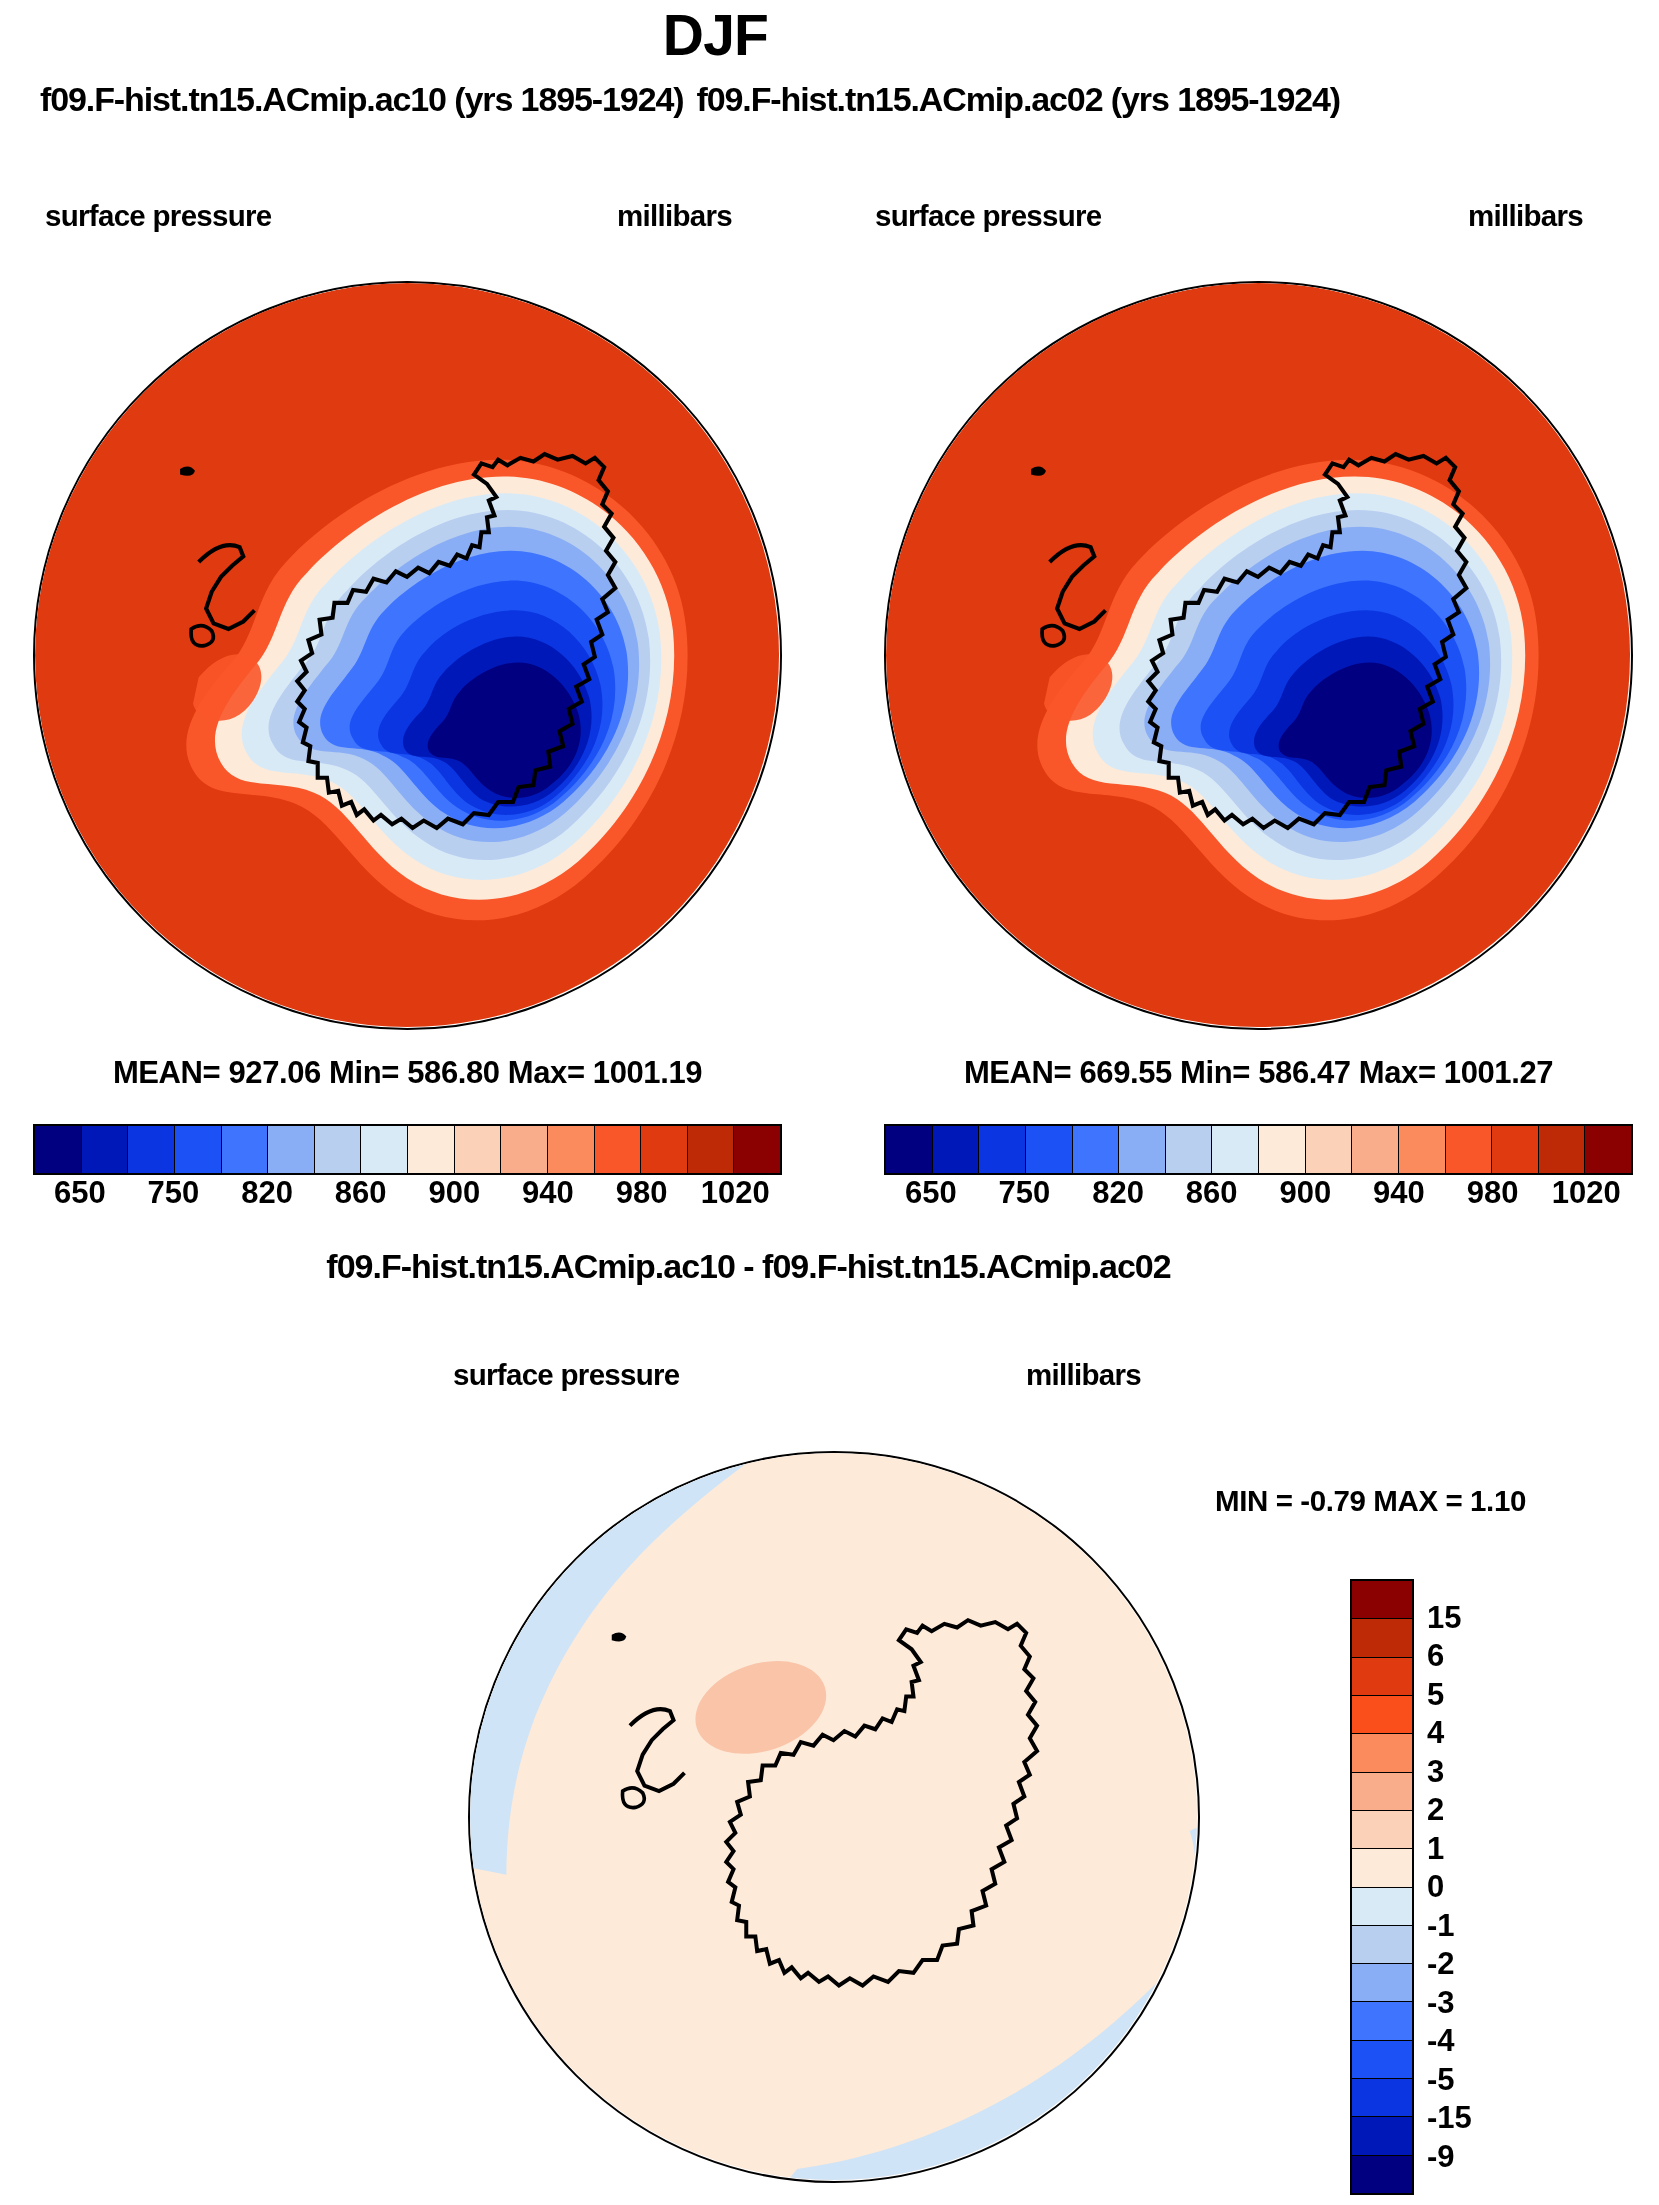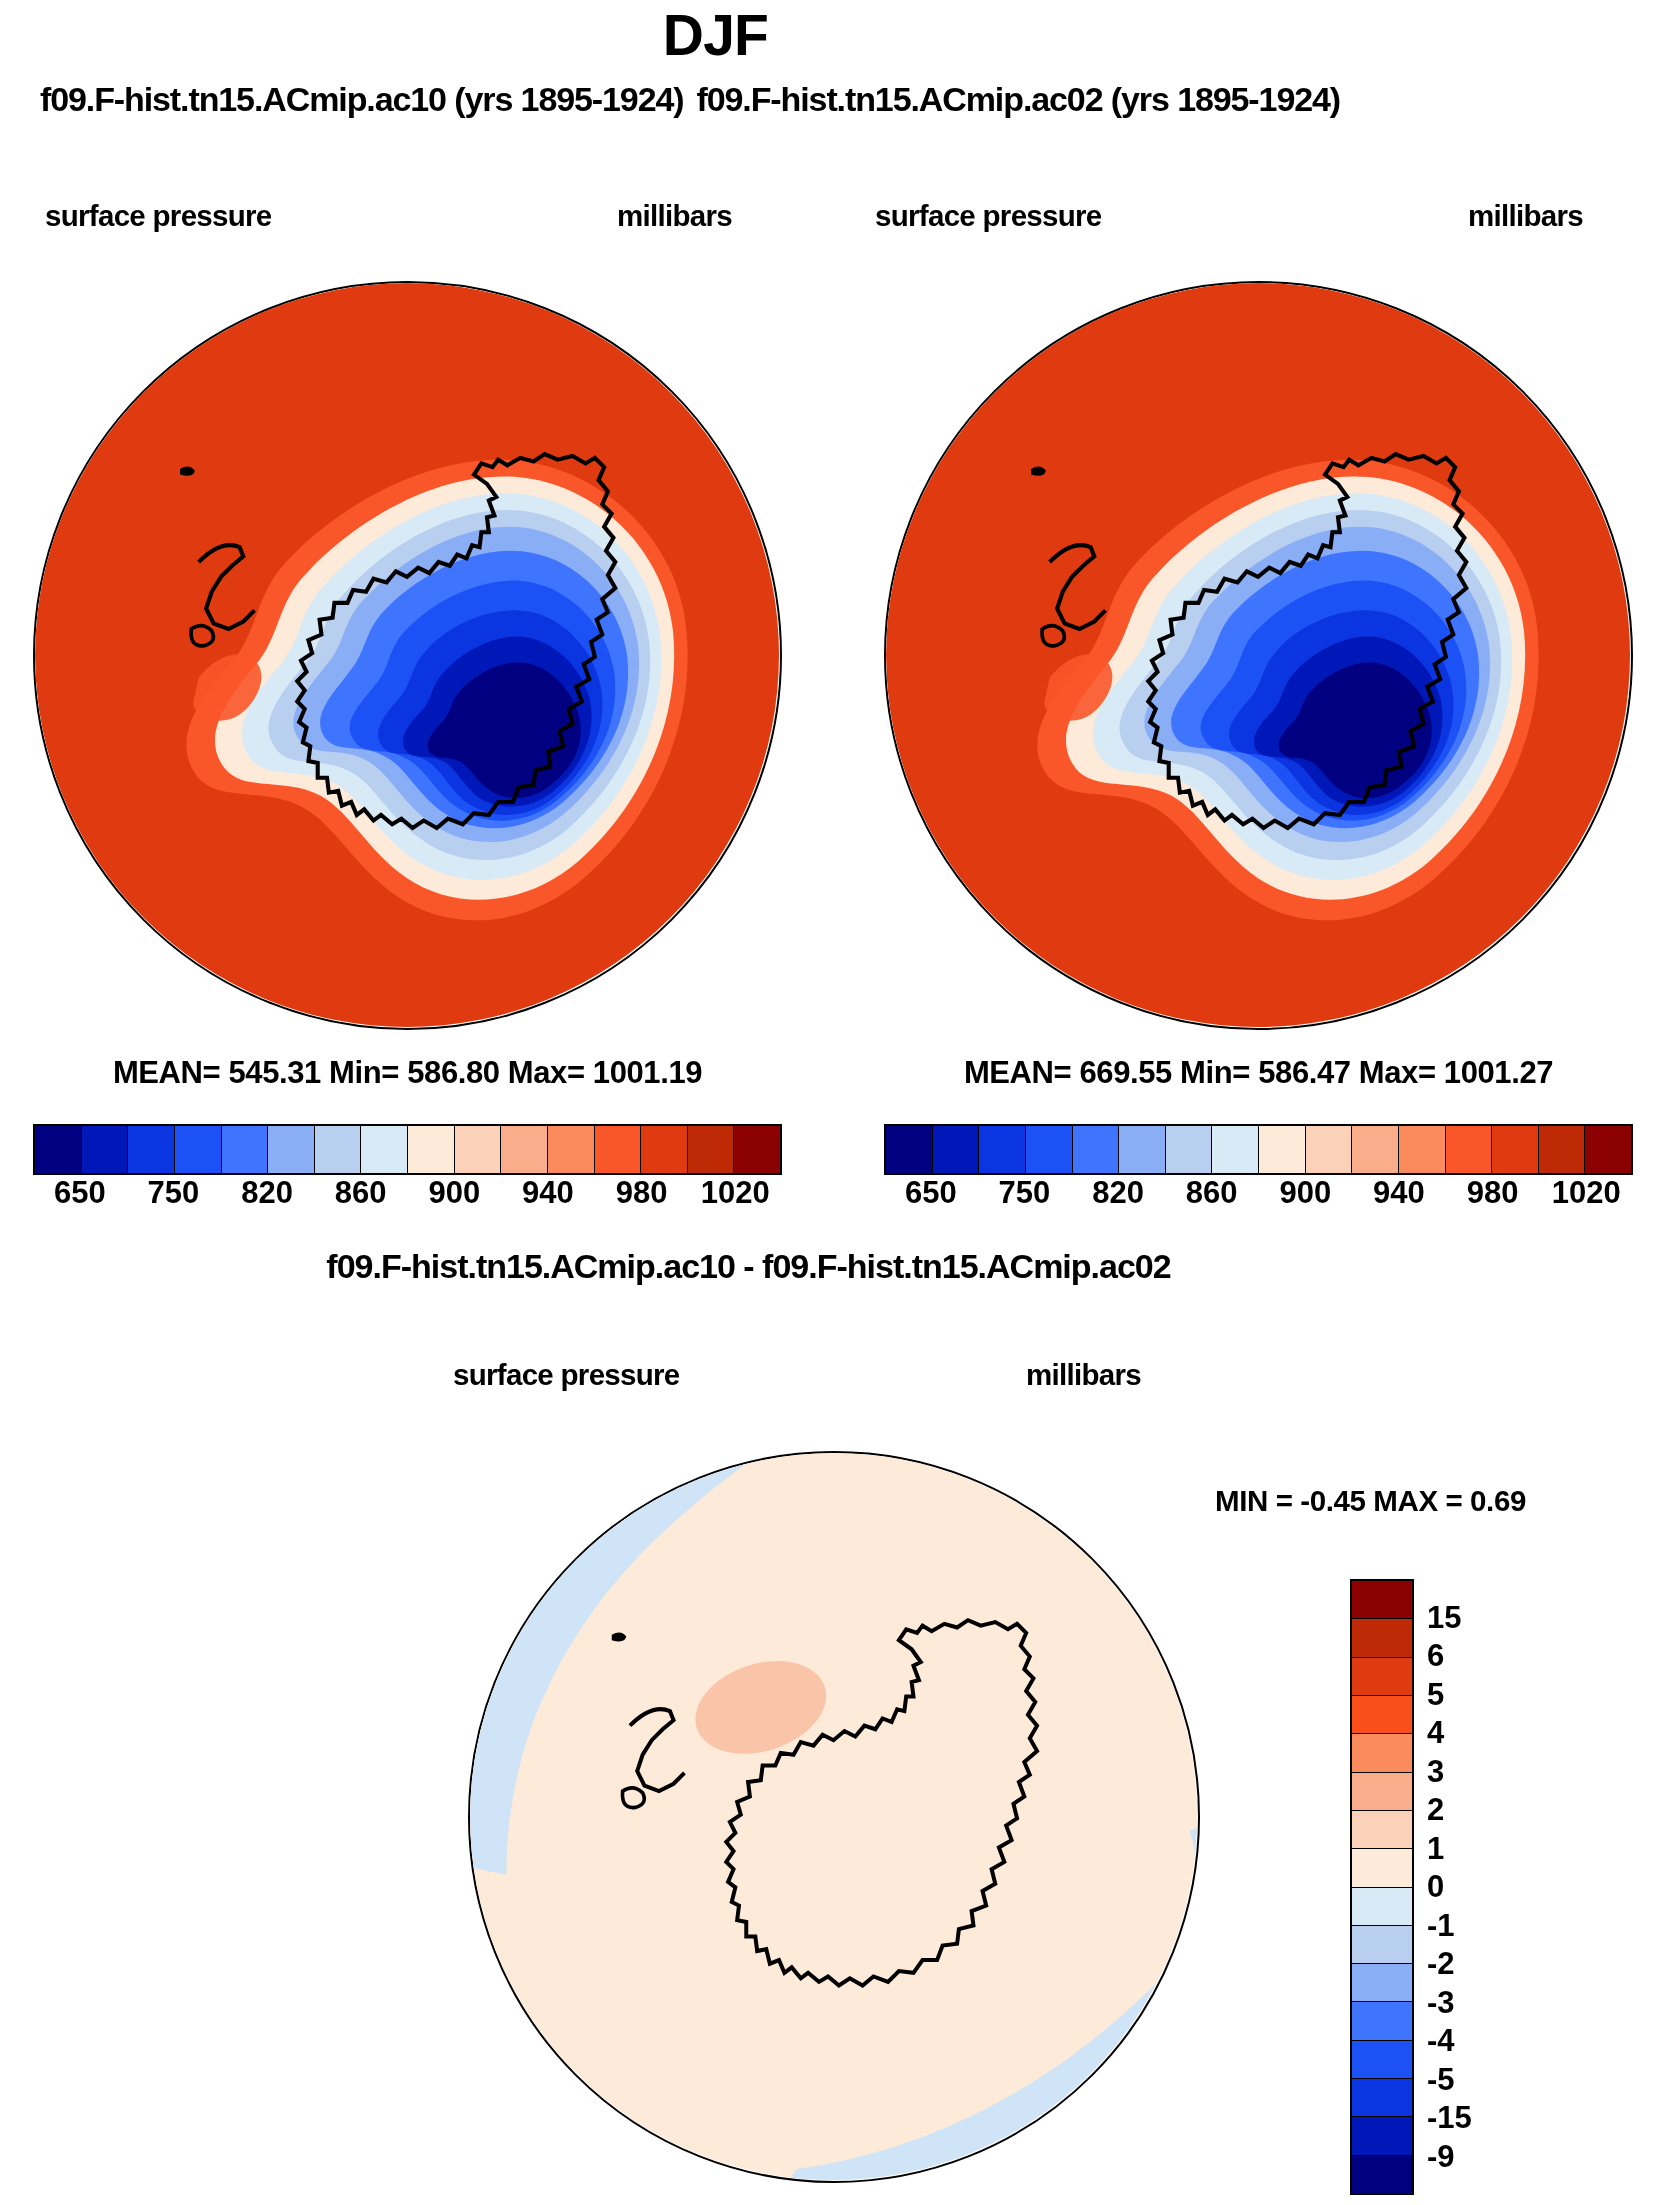--- a/index.html
+++ b/index.html
@@ -110,21 +110,21 @@
       <use href="#antarcticaL" fill="none" stroke="#000" stroke-width="2.2"></use>
 
       <path d="M88,150 C95,143 103,139 110,142 L112,147 L106,152 L100,158 L95,166 L92,175
                L96,183 L104,186 L112,182 L118,176" fill="none" stroke="#000" stroke-width="2.2"></path>
       <path d="M84,186 q6,-4 11,1 q3,6 -4,8 q-8,1 -7,-9 Z" fill="none" stroke="#000" stroke-width="2"></path>
       <path d="M78,100 q5,-3 8,1 q-1,4 -8,2 Z" fill="#000"></path>
     </g>
   </svg>
 </div>
 
-<div class="abs stats" style="left:33px;top:1055px;width:749px;">MEAN= 545.31  Min= 586.80  Max= 1001.19</div>
+<div class="abs stats" style="left:33px;top:1055px;width:749px;">MEAN= 927.06  Min= 586.80  Max= 1001.19</div>
 
 <div class="abs" style="left:33px;top:1124px;width:749px;">
   <div class="hbar" id="hbar-left">
       <div style="background: rgb(0, 0, 128);"></div>
       <div style="background: rgb(0, 24, 184);"></div>
       <div style="background: rgb(10, 53, 224);"></div>
       <div style="background: rgb(28, 81, 245);"></div>
       <div style="background: rgb(63, 116, 255);"></div>
       <div style="background: rgb(138, 174, 245);"></div>
       <div style="background: rgb(185, 207, 240);"></div>
@@ -234,21 +234,21 @@
       <span style="left: 93.75%;">1020</span>
     </div>
 </div>
 
 <div class="abs" id="diff-title">f09.F-hist.tn15.ACmip.ac10 - f09.F-hist.tn15.ACmip.ac02</div>
 
 <div class="abs sub-label" style="left:453px;top:1358px;">surface pressure</div>
 <div class="abs sub-label" style="left:1026px;top:1358px;">millibars</div>
 
 <div class="abs minmax-wrap" style="left:1215px;top:1484px;">
-  <div id="minmax">MIN =  -0.45 MAX =   0.69</div>
+  <div id="minmax">MIN =  -0.79 MAX =   1.10</div>
 </div>
 
 <div class="abs globe" id="globe-diff" style="left:468px;top:1451px;width:732px;height:732px;">
   <svg width="727" height="727" viewBox="0 0 400 400">
     <defs>
         <clipPath id="clipD">
           <circle cx="200" cy="200" r="200"></circle>
         </clipPath>
       </defs>
     <g clip-path="url(#clipD)">

